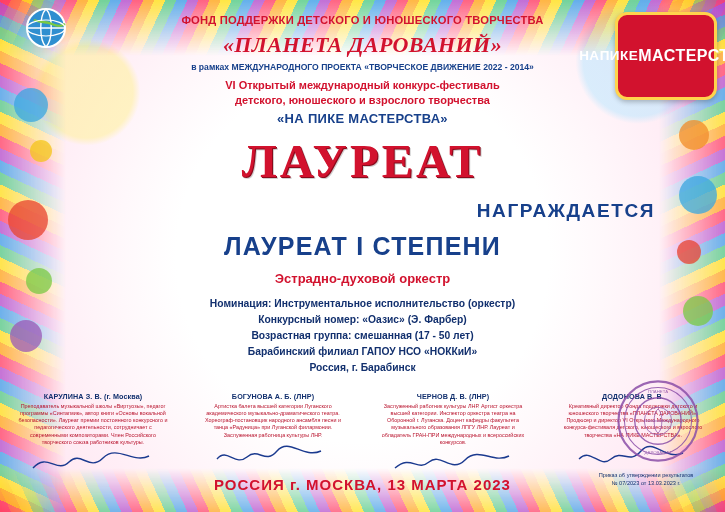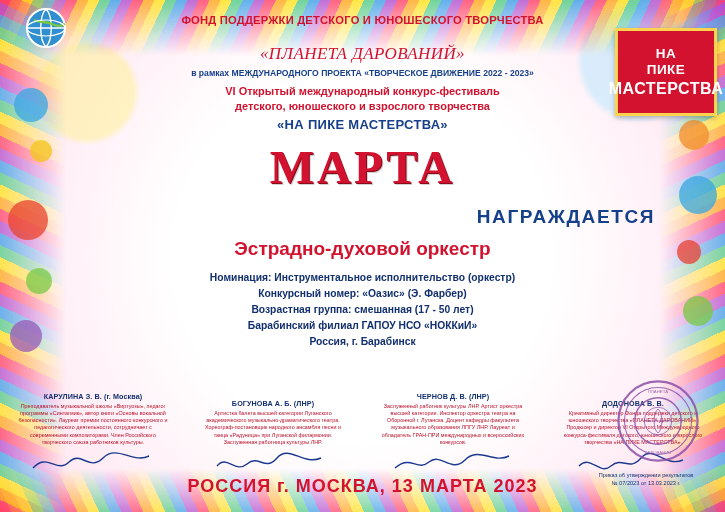--- a/index.html
+++ b/index.html
@@ -61,77 +61,77 @@
     opacity:.85;}
   .blob{position:absolute;border-radius:50%;filter:blur(.4px);opacity:.75;}
   
   .inner{position:absolute;left:70px;top:10px;width:585px;text-align:center;}
   .fund-line1{
     font-size:11.2px;font-weight:bold;color:#d2122e;letter-spacing:.2px;
     margin-top:4px;
   }
   .fund-line2{
     font-family:"Liberation Serif", serif;
-    font-size:17px;font-weight:normal;font-style:italic;color:#d2122e;
-    margin-top:18px;letter-spacing:.4px;
+    font-size:22px;font-weight:bold;font-style:italic;color:#d2122e;
+    margin-top:6px;letter-spacing:.4px;
   }
   .project-line{
     font-size:8.6px;color:#17408b;margin-top:4px;font-weight:bold;
   }
   .contest-line{
     font-size:11px;font-weight:bold;color:#d2122e;margin-top:6px;line-height:1.35;
   }
   .contest-name{
     font-size:13px;font-weight:bold;color:#17408b;margin-top:3px;letter-spacing:.3px;
   }
   
   .badge{
-    position:absolute;right:8px;top:28px;width:96px;height:82px;
+    position:absolute;right:8px;top:12px;width:96px;height:82px;
     background:#d2122e;
     border:3px solid #ffd34d;
-    border-radius:0;
+    border-radius:12px;
     box-shadow:0 2px 5px rgba(0,0,0,.25);
-    display:flex;flex-direction:column;align-items:center;justify-content:center;
+    display:flex;flex-direction:row;align-items:center;justify-content:center;
     transform:rotate(0deg);
   }
   .badge div{
     color:#fff;font-weight:bold;font-size:13.5px;line-height:1.22;letter-spacing:.5px;
   }
   
   .diplom{
     font-family:"Liberation Serif", serif;
     font-size:47px;font-weight:bold;color:#d2122e;
     letter-spacing:3px;margin-top:8px;
     text-shadow:1px 1px 0 #8b0a1c, 2px 2px 0 rgba(0,0,0,.18);
   }
   .awarded{
     font-size:19px;font-weight:bold;color:#17408b;letter-spacing:1.6px;margin-top:12px;text-align:right;
   }
   .laureate{
     font-size:25px;font-weight:bold;color:#17408b;letter-spacing:1.2px;margin-top:10px;
   }
   .recipient{
-    font-size:19px;font-weight:bold;color:#d2122e;margin-top:10px;
+    font-size:13px;font-weight:bold;color:#d2122e;margin-top:10px;
   }
   .details{margin-top:10px;font-size:10.3px;color:#12306e;font-weight:bold;line-height:1.55;}
   
   .signatures{
     position:absolute;left:18px;top:392px;width:690px;
-    display:flex;justify-content:space-between;align-items:flex-end;
+    display:flex;justify-content:space-between;
   }
   .sig{width:150px;text-align:center;}
   .sig .name{font-size:7.2px;font-weight:bold;color:#12306e;letter-spacing:.1px;}
   .sig .role{font-size:5.4px;color:#b8122c;line-height:1.32;margin-top:2px;}
   .scribble{height:26px;margin-top:2px;}
   
   .footer{
     position:absolute;left:0;right:0;top:480px;text-align:center;
   }
   .footer .place{
-    font-size:18px;font-weight:bold;color:#d2122e;letter-spacing:1px;
+    font-size:15px;font-weight:bold;color:#d2122e;letter-spacing:1px;
     position:absolute;left:0;right:0;top:-4px;text-align:center;
   }
   .order{
     position:absolute;right:16px;top:-8px;width:126px;text-align:center;
     font-size:5.6px;color:#12306e;line-height:1.35;
   }
   .stamp{
     position:absolute;right:24px;top:378px;width:86px;height:86px;opacity:.85;
   }
   .medal{
@@ -168,29 +168,30 @@
 
   <div class="badge">
     <div>НА</div>
     <div>ПИКЕ</div>
     <div style="font-size:16px">МАСТЕРСТВА</div>
   </div>
 
   <div class="inner">
     <div class="fund-line1">ФОНД ПОДДЕРЖКИ ДЕТСКОГО И ЮНОШЕСКОГО ТВОРЧЕСТВА</div>
     <div class="fund-line2">«ПЛАНЕТА ДАРОВАНИЙ»</div>
-    <div class="project-line">в рамках МЕЖДУНАРОДНОГО ПРОЕКТА «ТВОРЧЕСКОЕ ДВИЖЕНИЕ 2022 - 2023»</div>
+    <div class="project-line">в рамках МЕЖДУНАРОДНОГО ПРОЕКТА «ТВОРЧЕСКОЕ ДВИЖЕНИЕ 2022 - 2014»</div>
     <div class="contest-line">
       <div>VI Открытый международный конкурс-фестиваль</div>
       <div>детского, юношеского и взрослого творчества</div>
     </div>
     <div class="contest-name">«НА ПИКЕ МАСТЕРСТВА»</div>
 
-    <div class="diplom">МАРТА</div>
+    <div class="diplom">ЛАУРЕАТ</div>
     <div class="awarded">НАГРАЖДАЕТСЯ</div>
+    <div class="laureate">ЛАУРЕАТ I СТЕПЕНИ</div>
     <div class="recipient">Эстрадно-духовой оркестр</div>
 
     <div class="details">
       <div>Номинация: Инструментальное исполнительство (оркестр)</div>
       <div>Конкурсный номер: «Оазис» (Э. Фарбер)</div>
       <div>Возрастная группа: смешанная (17 - 50 лет)</div>
       <div>Барабинский филиал ГАПОУ НСО «НОККиИ»</div>
       <div>Россия, г. Барабинск</div>
     </div>
   </div>

